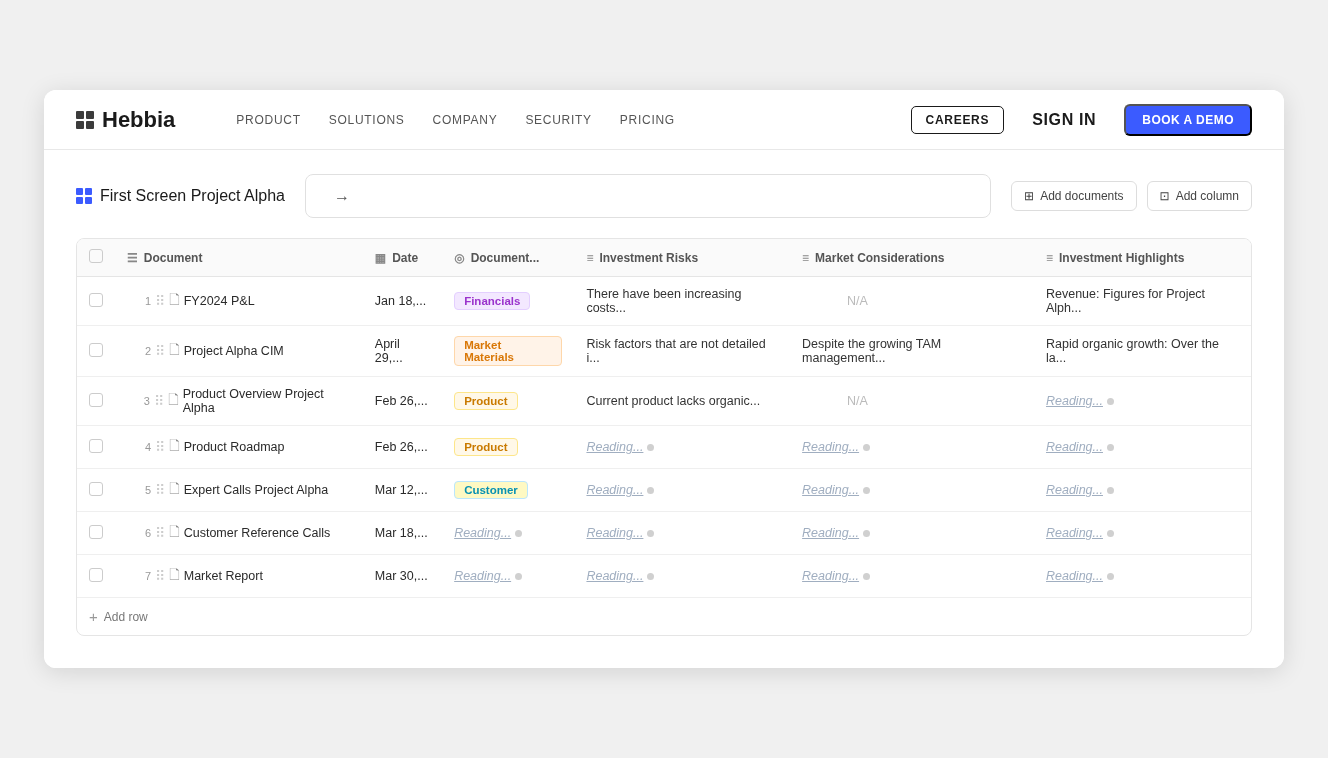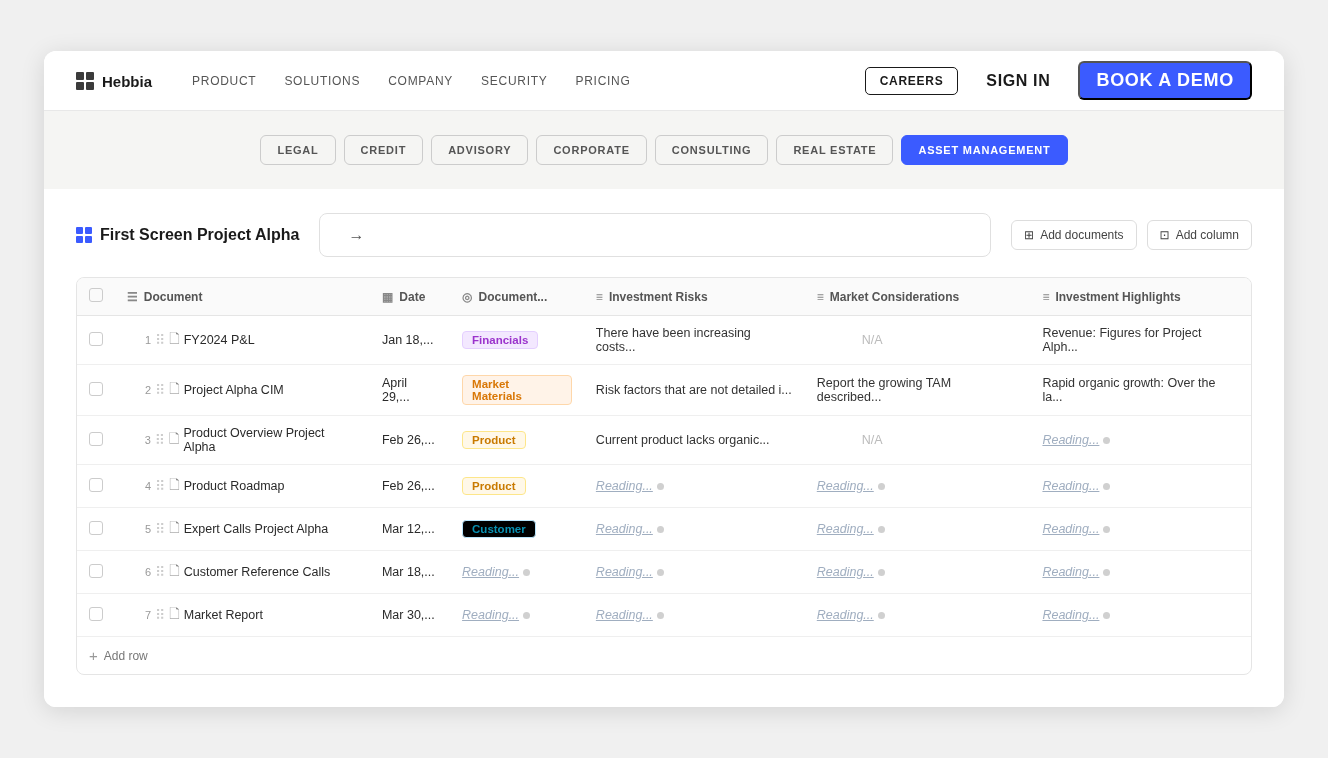--- a/index.html
+++ b/index.html
@@ -25,26 +25,26 @@
     .navbar {
       display: flex;
       align-items: center;
       padding: 0 32px;
       height: 60px;
       border-bottom: 1px solid #e8e8e8;
       background: #fff;
     }
     .nav-logo {
       display: flex;
-      align-items: flex-end;
+      align-items: center;
       gap: 8px;
       font-weight: 700;
-      font-size: 15px;
+      font-size: 22px;
       color: #1a1a1a;
-      margin-right: 40px;
+      margin-right: 61px;
     }
     .nav-logo-icon {
       display: grid;
       grid-template-columns: 1fr 1fr;
       gap: 2px;
       width: 18px;
       height: 18px;
     }
     .nav-logo-icon span {
       background: #3b3b3b;
@@ -80,21 +80,21 @@
       background: transparent;
     }
     .btn-signin {
       font-size: 16px;
       font-weight: 600;
       color: #1a1a1a;
       cursor: pointer;
       letter-spacing: 0.04em;
     }
     .btn-demo {
-      font-size: 18px;
+      font-size: 12px;
       font-weight: 700;
       letter-spacing: 0.04em;
       color: #fff;
       background: #3b5bff;
       border-radius: 6px;
       padding: 7px 16px;
       cursor: pointer;
     }
     
     .category-bar {
@@ -131,21 +131,21 @@
       display: flex;
       align-items: center;
       gap: 20px;
       margin-bottom: 20px;
     }
     .project-title {
       display: flex;
       align-items: center;
       gap: 8px;
       font-size: 16px;
-      font-weight: 700;
+      font-weight: 400;
       color: #1a1a1a;
     }
     .project-title-icon {
       display: grid;
       grid-template-columns: 1fr 1fr;
       gap: 2px;
       width: 16px;
       height: 16px;
     }
     .project-title-icon span {
@@ -246,21 +246,21 @@
     .tag {
       display: inline-block;
       padding: 2px 9px;
       border-radius: 4px;
       font-size: 11.5px;
       font-weight: 600;
     }
     .tag-financials { background: #f3e8ff; color: #9b33cc; border: 1px solid #e4cfff; }
     .tag-market { background: #fff3e8; color: #d97706; border: 1px solid #fed7aa; }
     .tag-product { background: #fff8e8; color: #c97a00; border: 1px solid #fde68a; }
-    .tag-customer { background: #000000; color: #0891b2; border: 1px solid #bae6fd; }
+    .tag-customer { background: #fef9c3; color: #0891b2; border: 1px solid #bae6fd; }
     .reading { color: #a0aec0; font-style: italic; text-decoration: underline; }
     .na { color: #bbb; padding-left: 45px; }
     .cell-text { color: #333; }
     .add-row {
       display: flex;
       align-items: center;
       gap: 6px;
       padding: 10px 12px;
       font-size: 12px;
       color: #777;
@@ -313,29 +313,20 @@
       <span class="nav-link">SECURITY</span>
       <span class="nav-link">PRICING</span>
     </div>
     <div class="nav-actions">
       <button class="btn-careers">CAREERS</button>
       <span class="btn-signin">SIGN IN</span>
       <button class="btn-demo">BOOK A DEMO</button>
     </div>
   </nav>
 
-  <div class="category-bar">
-  <button class="cat-btn">LEGAL</button>
-      <button class="cat-btn">CREDIT</button>
-      <button class="cat-btn">ADVISORY</button>
-      <button class="cat-btn">CORPORATE</button>
-      <button class="cat-btn">CONSULTING</button>
-      <button class="cat-btn">REAL ESTATE</button>
-      <button class="cat-btn active">ASSET MANAGEMENT</button>
-    </div>
 
   <div class="main-content">
 
     <div class="project-header">
       <div class="project-title">
         <div class="project-title-icon">
           <span></span>
             <span></span>
             <span></span>
             <span></span>
@@ -425,21 +416,21 @@
       <div style="display:flex;align-items:center;gap:4px">
         <span class="row-num">2</span>
         <span class="drag-handle">⠿</span>
         <span class="doc-icon">🗋</span>
         <span>Project Alpha CIM</span>
       </div>
     </td>
               <td><span>April 29,...</span></td>
               <td><span class="tag tag-market">Market Materials</span></td>
               <td><span class="cell-text">Risk factors that are not detailed i...</span></td>
-              <td><span class="cell-text">Report the growing TAM described...</span></td>
+              <td><span class="cell-text">Despite the growing TAM management...</span></td>
               <td><span class="cell-text">Rapid organic growth: Over the la...</span></td>
             </tr>
             <tr>
               <td><div class="checkbox-box"></div></td>
               <td>
       <div style="display:flex;align-items:center;gap:4px">
         <span class="row-num">3</span>
         <span class="drag-handle">⠿</span>
         <span class="doc-icon">🗋</span>
         <span>Product Overview Project Alpha</span>

